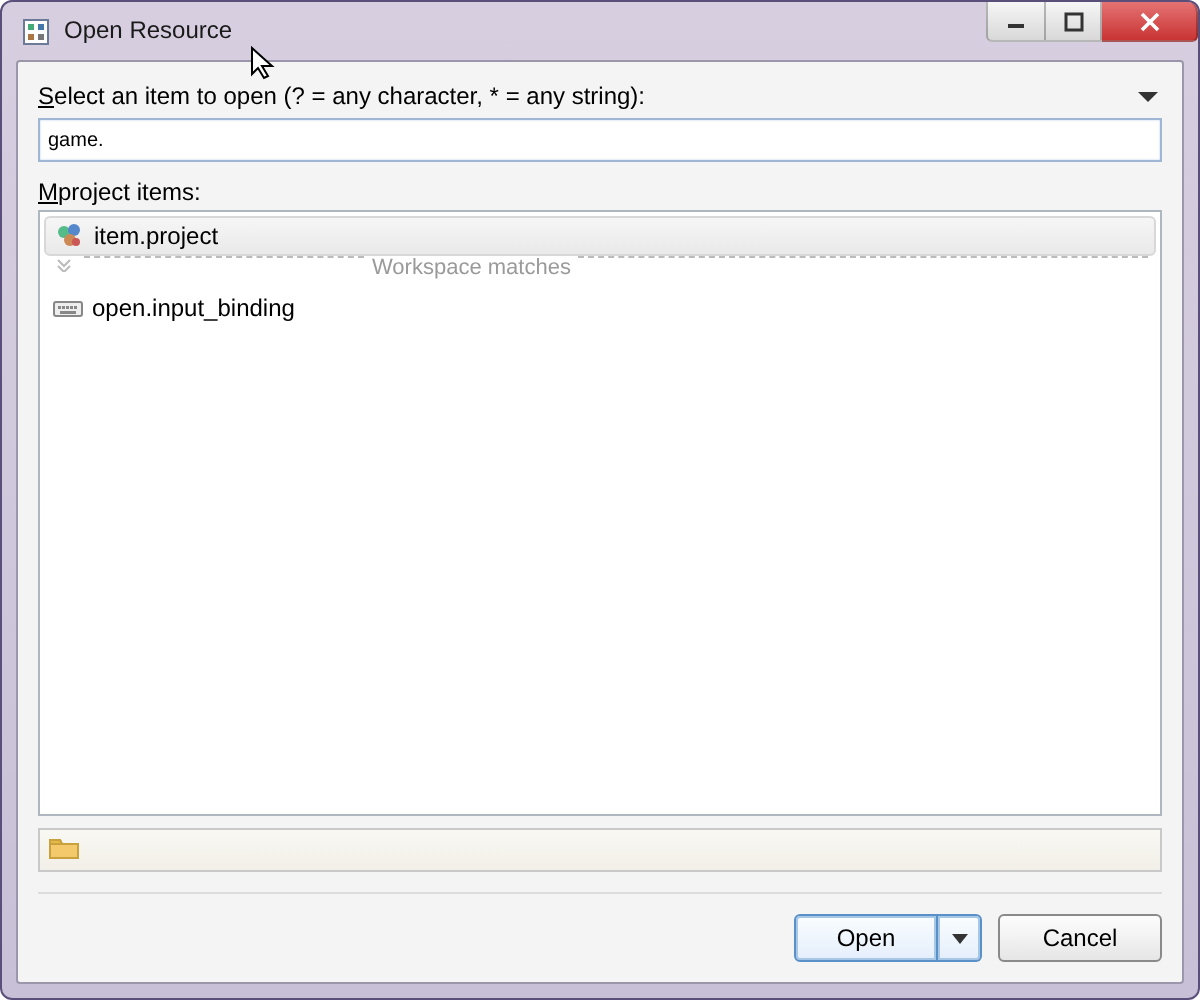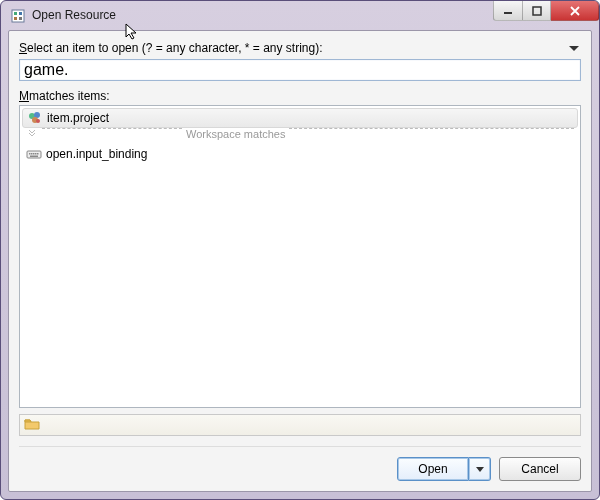--- a/index.html
+++ b/index.html
@@ -66,21 +66,21 @@
     border-left: 5px solid transparent;
     border-right: 5px solid transparent;
     border-top: 5px solid #333;
     margin-right: 2px;
   }
   .filter-input {
     width: 100%;
     height: 22px;
     border: 1px solid #9fb7d4;
     padding: 2px 4px;
-    font-size: 16px;
+    font-size: 10px;
     background: #fff;
     outline: none;
     box-shadow: inset 0 0 1px rgba(100,150,200,0.5);
   }
   .matching-label { margin-top: 8px; font-size: 12px; }
   .matching-label .mn { text-decoration: underline; }
   .list-box {
     margin-top: 2px;
     flex: 1;
     border: 1px solid #aeb6bf;
@@ -216,21 +216,21 @@
     <div class="prompt-row">
       <div class="prompt-label">
         <span class="mn">S</span><span>elect an item to open (? = any character, * = any string):</span>
       </div>
       <div class="menu-arrow"></div>
     </div>
 
     <input class="filter-input" type="text" value="game." style="">
 
     <div class="matching-label">
-      <span class="mn">M</span><span>matches items:</span>
+      <span class="mn">M</span><span>project items:</span>
     </div>
 
     <div class="list-box">
       <div class="list-item selected">
         <span class="item-icon">
           <svg width="16" height="16" viewBox="0 0 16 16">
             <circle cx="5" cy="6" r="3" fill="#5b8"></circle>
               <circle cx="10" cy="5" r="3" fill="#58c"></circle>
             <circle cx="8" cy="10" r="3" fill="#c85"></circle>
               <circle cx="11" cy="11" r="2" fill="#c55"></circle>

